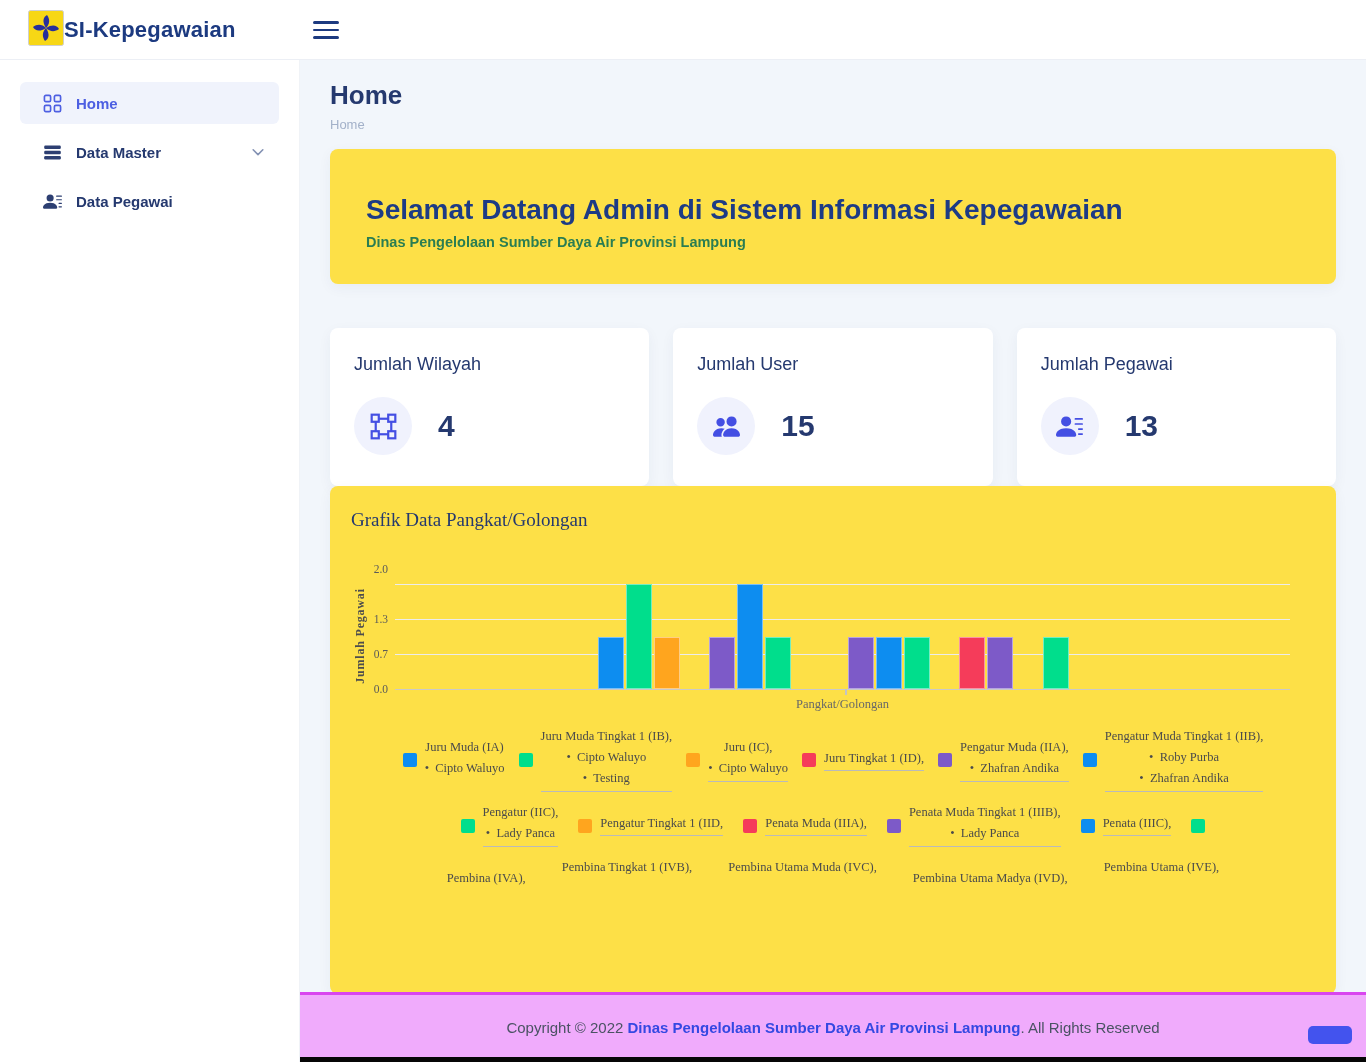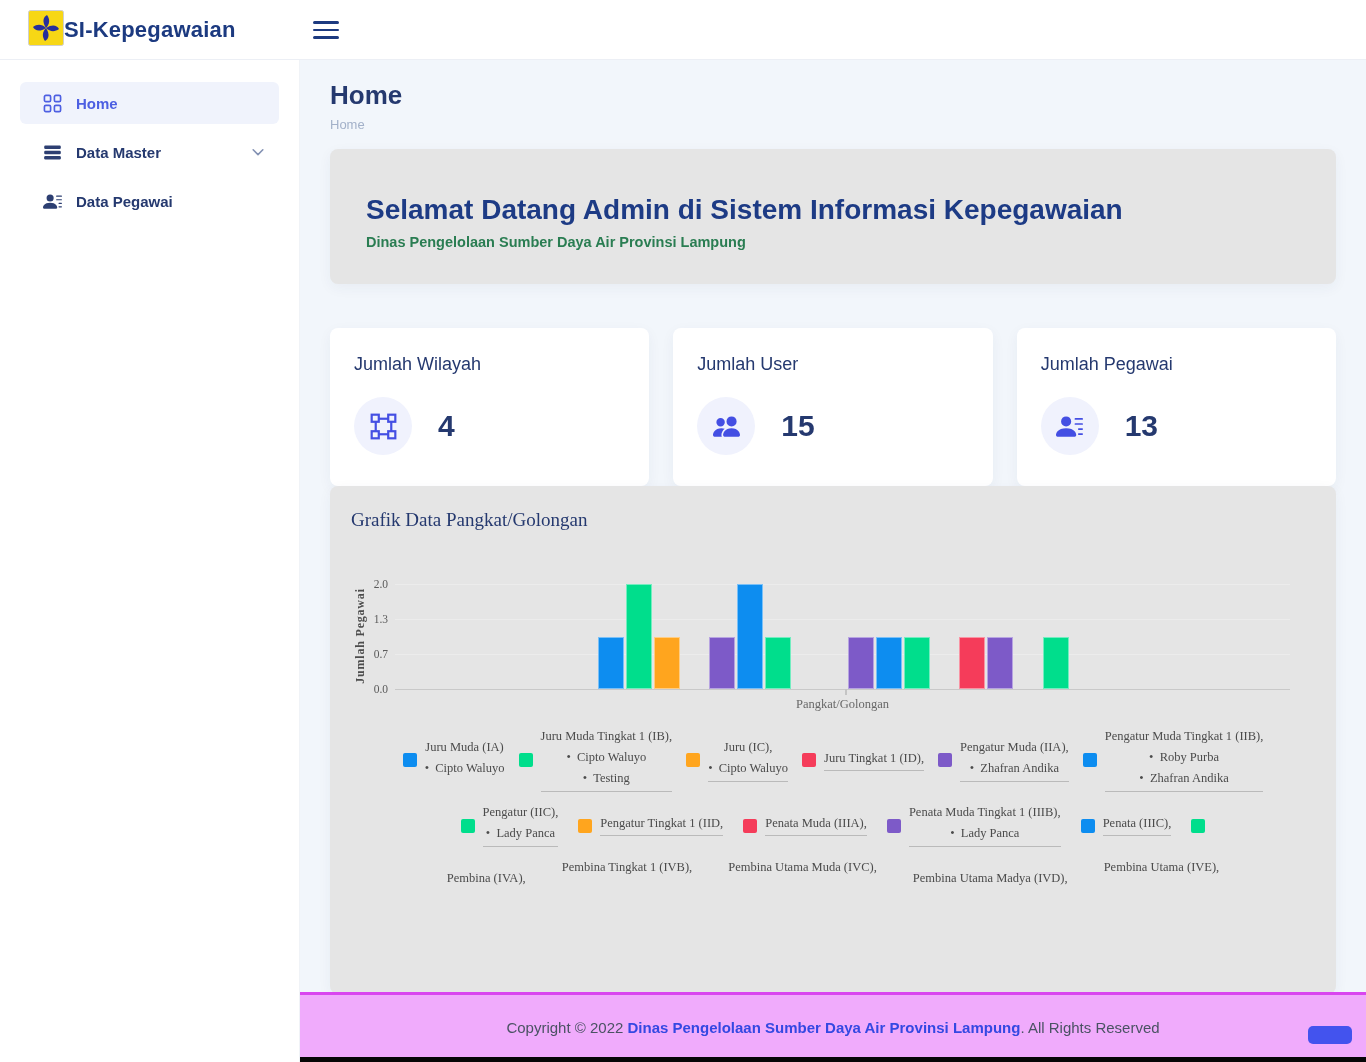--- a/index.html
+++ b/index.html
@@ -34,21 +34,21 @@
     border-radius:6px; margin-bottom:7px; cursor:pointer; text-decoration:none; color:#25396f; }
   .side-item.active { background:#f0f3fc; color:#4d5fe2; }
   .side-label { font-size:15px; font-weight:700; }
   .side-icon { width:20px; height:20px; display:flex; align-items:center; justify-content:center; flex:none; }
   .side-icon svg { width:19px; height:19px; }
   .side-caret { margin-left:auto; display:flex; align-items:center; }
   
   .main { position:absolute; left:300px; top:60px; width:1066px; height:932px; padding:20px 30px 0; }
   .page-title { font-size:26px; font-weight:600; color:#25396f; }
   .breadcrumb { margin-top:6px; font-size:13px; color:#a3b1c9; cursor:pointer; }
-  .card { background:#e5e5e5; border-radius:8px; box-shadow:0 4px 14px rgba(32,52,104,.05); }
+  .card { background:#fde047; border-radius:8px; box-shadow:0 4px 14px rgba(32,52,104,.05); }
   .welcome { margin-top:17px; height:135px; padding:46px 36px 0; }
   .welcome-title { font-size:28px; line-height:30px; font-weight:700; color:#1d3b85; }
   .welcome-sub { margin-top:9px; font-size:14.5px; font-weight:700; color:#2a7d52; }
   .stats { margin-top:44px; display:flex; gap:24px; }
   .stat-card { flex:1; height:158px; padding:26px 24px 0; background:#fff; border-radius:8px;
     box-shadow:0 4px 14px rgba(32,52,104,.05); }
   .stat-label { font-size:18px; font-weight:500; color:#25396f; }
   .stat-body { margin-top:22px; display:flex; align-items:center; gap:26px; }
   .stat-icon-wrap { width:58px; height:58px; border-radius:50%; background:#f0f2fd;
     display:flex; align-items:center; justify-content:center; flex:none; }
@@ -206,21 +206,21 @@
     </section>
 
   <section class="card chart-card">
     <h3 class="chart-title">Grafik Data Pangkat/Golongan</h3>
     <div class="chart-canvas">
       <div class="y-axis-label">Jumlah Pegawai</div>
       <div id="yticks">
           <div class="ytick" style="top: 136px;">0.0</div>
           <div class="ytick" style="top: 101px;">0.7</div>
           <div class="ytick" style="top: 66px;">1.3</div>
-          <div class="ytick" style="top: 31px;">2.0</div>
+          <div class="ytick" style="top: 16px;">2.0</div>
         </div>
       <div class="plot" id="plot">
           <div class="gridline base" style="top: 105px;"></div>
           <div class="gridline" style="top: 70px;"></div>
           <div class="gridline" style="top: 35px;"></div>
           <div class="gridline" style="top: 0px;"></div>
           <div class="bar" style="left: 203px; width: 26px; height: 52.5px; background: rgb(13, 141, 240);"></div>
           <div class="bar" style="left: 230.8px; width: 26px; height: 105px; background: rgb(0, 222, 140);"></div>
           <div class="bar" style="left: 258.6px; width: 26px; height: 52.5px; background: rgb(255, 165, 30);"></div>
           <div class="bar" style="left: 314.2px; width: 26px; height: 52.5px; background: rgb(125, 90, 200);"></div>

